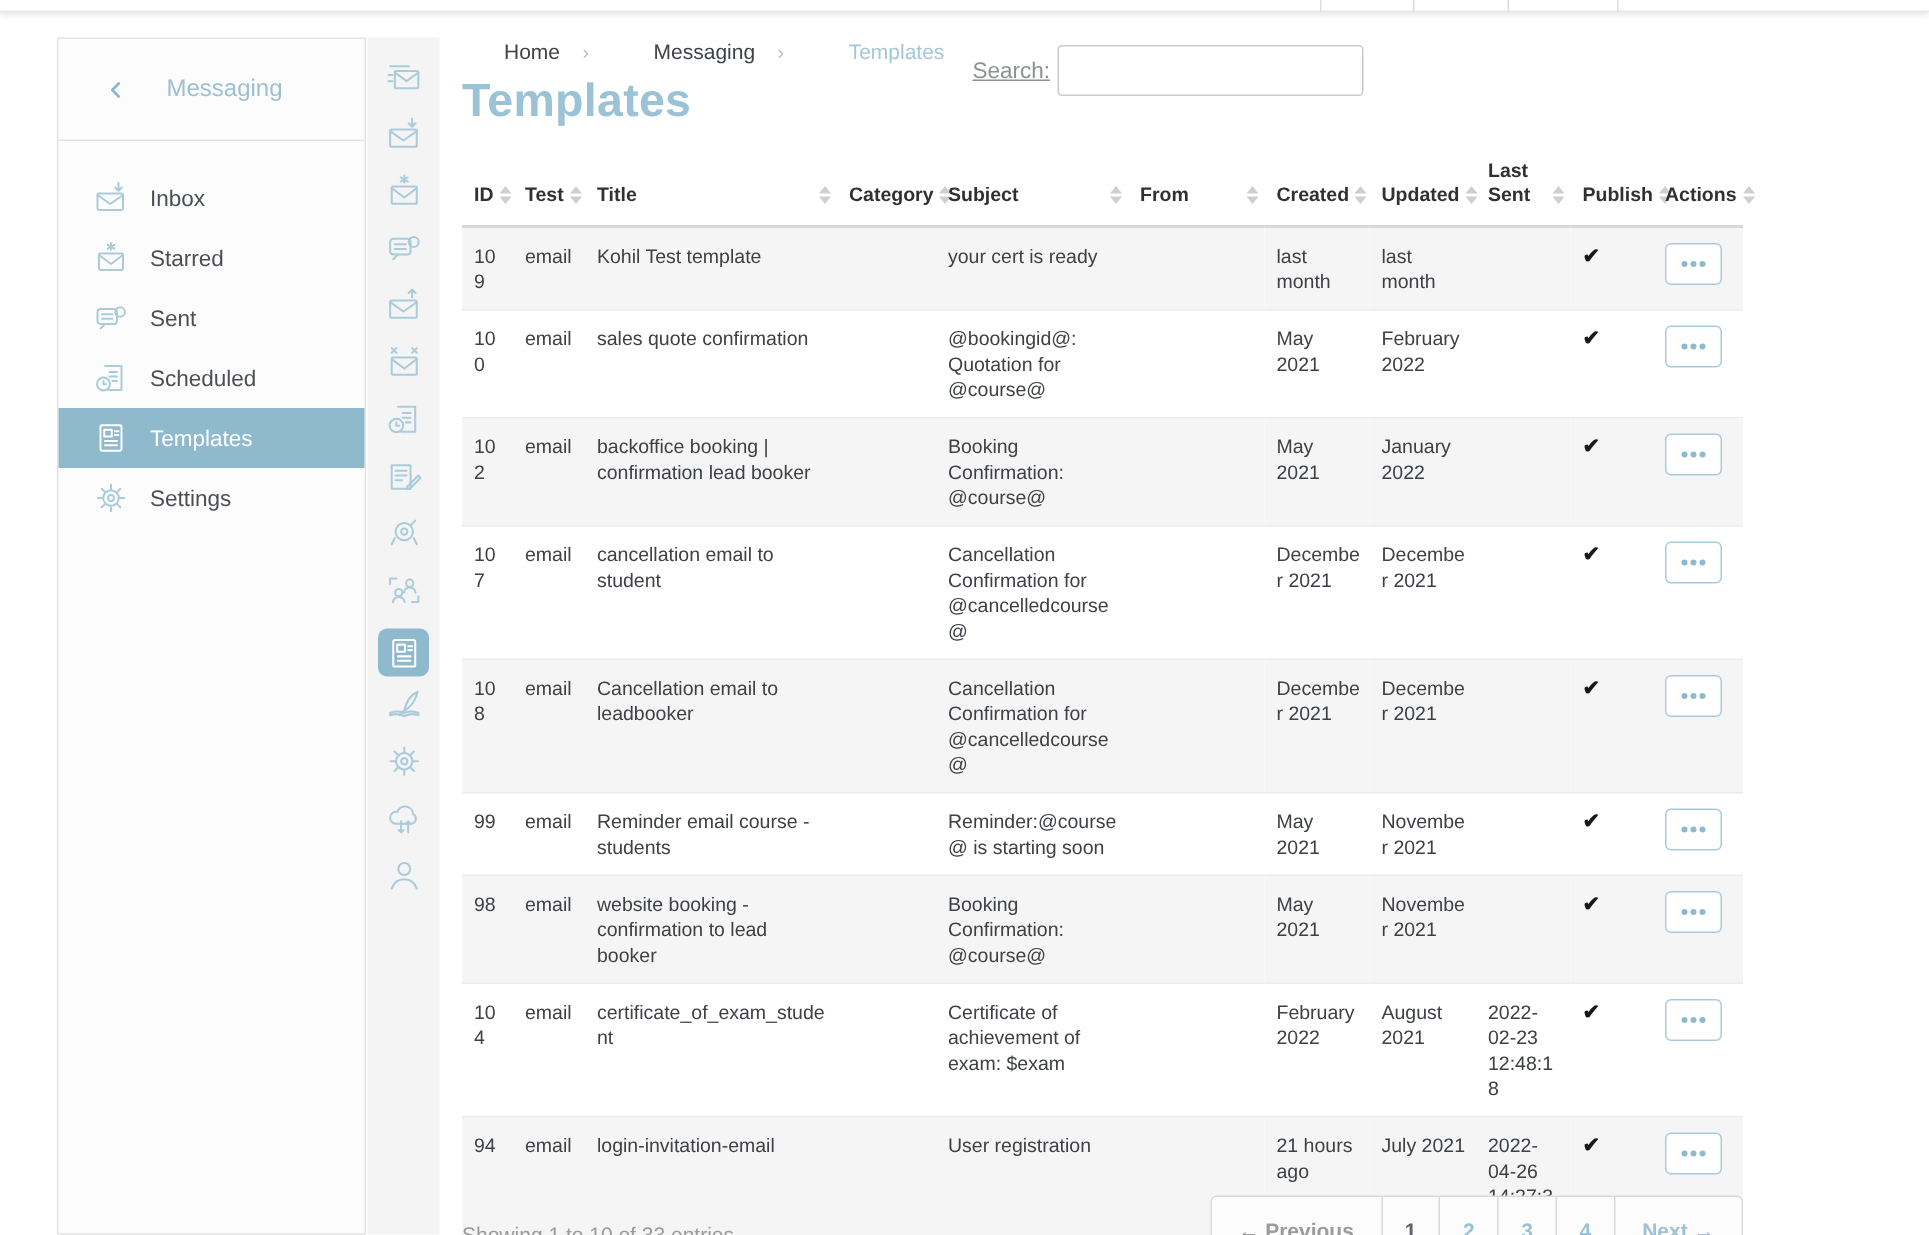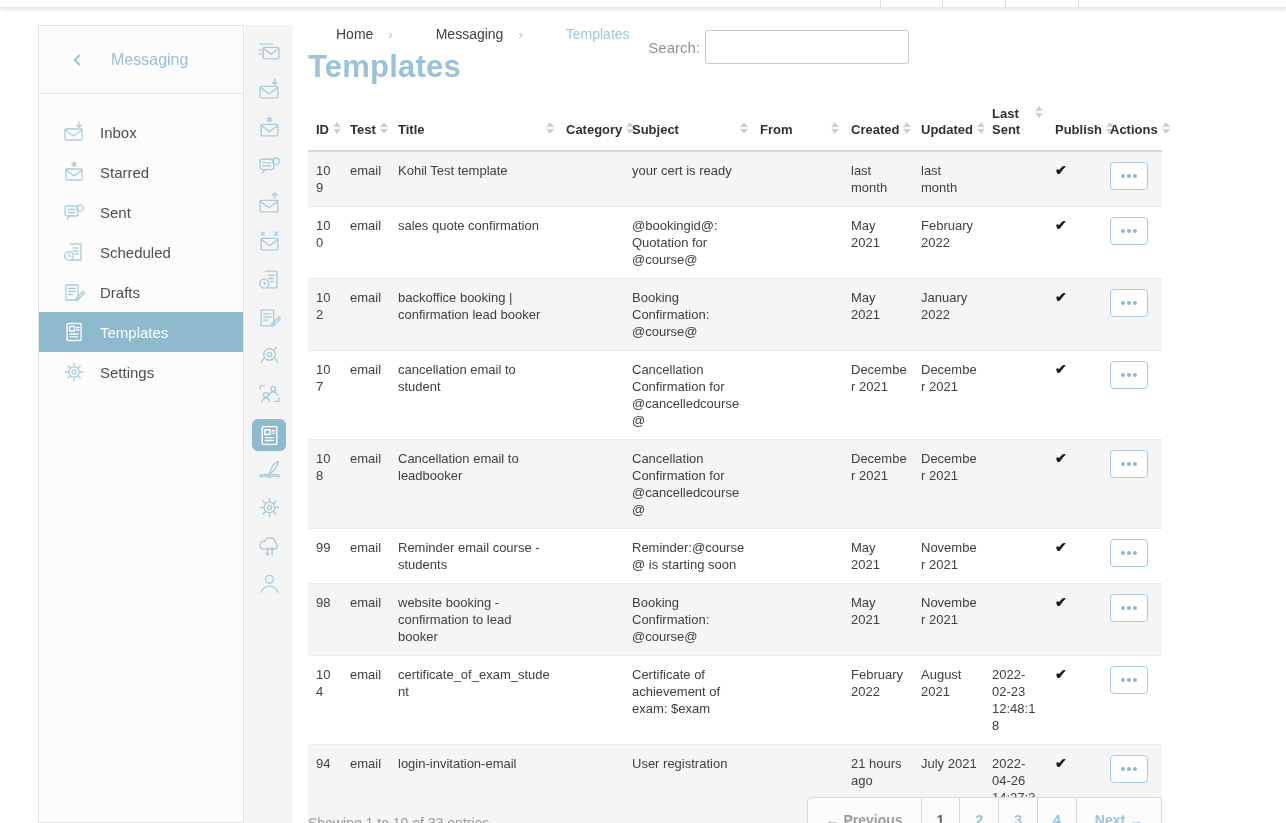--- a/index.html
+++ b/index.html
@@ -34,33 +34,33 @@
   .rail-item.selected { background:#8fbacd; color:#fff; width:34px; height:32px; margin-bottom:6px; }
 
   
   .main { position:absolute; left:308px; top:25px; width:854px; height:798px; }
   .breadcrumb { display:flex; align-items:center; gap:15px; font-size:14px; color:#3f4347; height:18px; }
   .breadcrumb .sep { color:#b9bdc1; font-size:13px; }
   .breadcrumb .crumb { cursor:pointer;margin-left:28px; }
   .breadcrumb .crumb.active { color:#a3c6d8; cursor:default; }
   .page-title { margin-top:6px; font-size:31px; font-weight:bold; color:#9cc2d6; letter-spacing:.2px; }
 
-  .search-label { position:absolute; top:14px; right:462px; font-size:15px; color:#8d9196; }
+  .search-label { position:absolute; top:14px; right:462px; font-size:15px; color:#8d9196;text-decoration:underline; }
   .search-input { position:absolute; top:5px; left:397px; width:204px; height:34px;
     border:1px solid #c9c9c9; border-radius:3px; background:#fff; padding:0 8px; font-size:14px;
     font-family:"Liberation Sans",sans-serif; color:#333; outline:none; }
   .create-btn { position:absolute; top:3px; left:612px; width:242px; height:38px;
     background:#8fbacd; color:#fff; border:none; border-radius:4px; font-size:11.5px;
     letter-spacing:.4px; font-family:"Liberation Sans",sans-serif; cursor:pointer; }
 
   
   table.tpl { position:absolute; top:75px; left:0; width:854px; border-collapse:collapse; table-layout:fixed; }
   .tpl th { font-size:13px; font-weight:bold; color:#2d3134; text-align:left;
     padding:6px 4px 12px 8px; vertical-align:bottom; border-bottom:2px solid #d8d8d8; cursor:pointer; }
-  .tpl th .th-flex { display:flex; align-items:flex-start; }
+  .tpl th .th-flex { display:flex; align-items:flex-end; }
   .tpl th .lbl { line-height:16px; }
   .sort { margin-left:auto; display:inline-flex; flex-direction:column; gap:2px; padding-left:4px;
     padding-bottom:2px; }
   .sort i { display:block; width:0; height:0; border-left:4px solid transparent; border-right:4px solid transparent; }
   .sort .up { border-bottom:5px solid #cfcfcf; }
   .sort .dn { border-top:5px solid #cfcfcf; }
   .tpl td { font-size:13px; color:#3d4045; padding:10px 6px 10px 8px; vertical-align:top;
     line-height:17px; border-bottom:1px solid #ececec; word-wrap:break-word; }
   .tpl tbody tr:nth-child(odd) { background:#f5f5f5; }
   .check { font-size:14px; font-weight:bold; color:#17181a; }
@@ -126,28 +126,20 @@
       </div>
       <div class="nav-item">
         <span class="ic"><svg viewBox="0 0 22 22" fill="none" stroke="currentColor" stroke-width="1.3" stroke-linecap="round" stroke-linejoin="round">
             <path d="M7 3h11v16H9"></path>
             <path d="M10 7h5M10 10h5M12 13h3"></path>
             <circle cx="6" cy="15" r="4.3"></circle>
             <path d="M6 13v2.2h1.8"></path>
           </svg></span>
         <span>Scheduled</span>
       </div>
-      <div class="nav-item">
-        <span class="ic"><svg viewBox="0 0 22 22" fill="none" stroke="currentColor" stroke-width="1.3" stroke-linecap="round" stroke-linejoin="round">
-            <rect x="3" y="4" width="12" height="15"></rect>
-            <path d="M5.5 7.5h7M5.5 10.5h7M5.5 13.5h4"></path>
-            <path d="M13 17.5L20 10.5l1.5 1.5L14.5 19H13v-1.5z"></path>
-          </svg></span>
-        <span>Drafts</span>
-      </div>
       <div class="nav-item selected">
         <span class="ic"><svg viewBox="0 0 22 22" fill="none" stroke="currentColor" stroke-width="1.3" stroke-linecap="round" stroke-linejoin="round">
             <rect x="4" y="2.5" width="14" height="17" rx="1"></rect>
             <rect x="6.5" y="5.5" width="5" height="4.5"></rect>
             <path d="M13.5 6.5h2.5M13.5 9h2.5M7 13h8M7 15.8h8"></path>
           </svg></span>
         <span>Templates</span>
       </div>
       <div class="nav-item">
         <span class="ic"><svg viewBox="0 0 22 22" fill="none" stroke="currentColor" stroke-width="1.3" stroke-linecap="round" stroke-linejoin="round">

